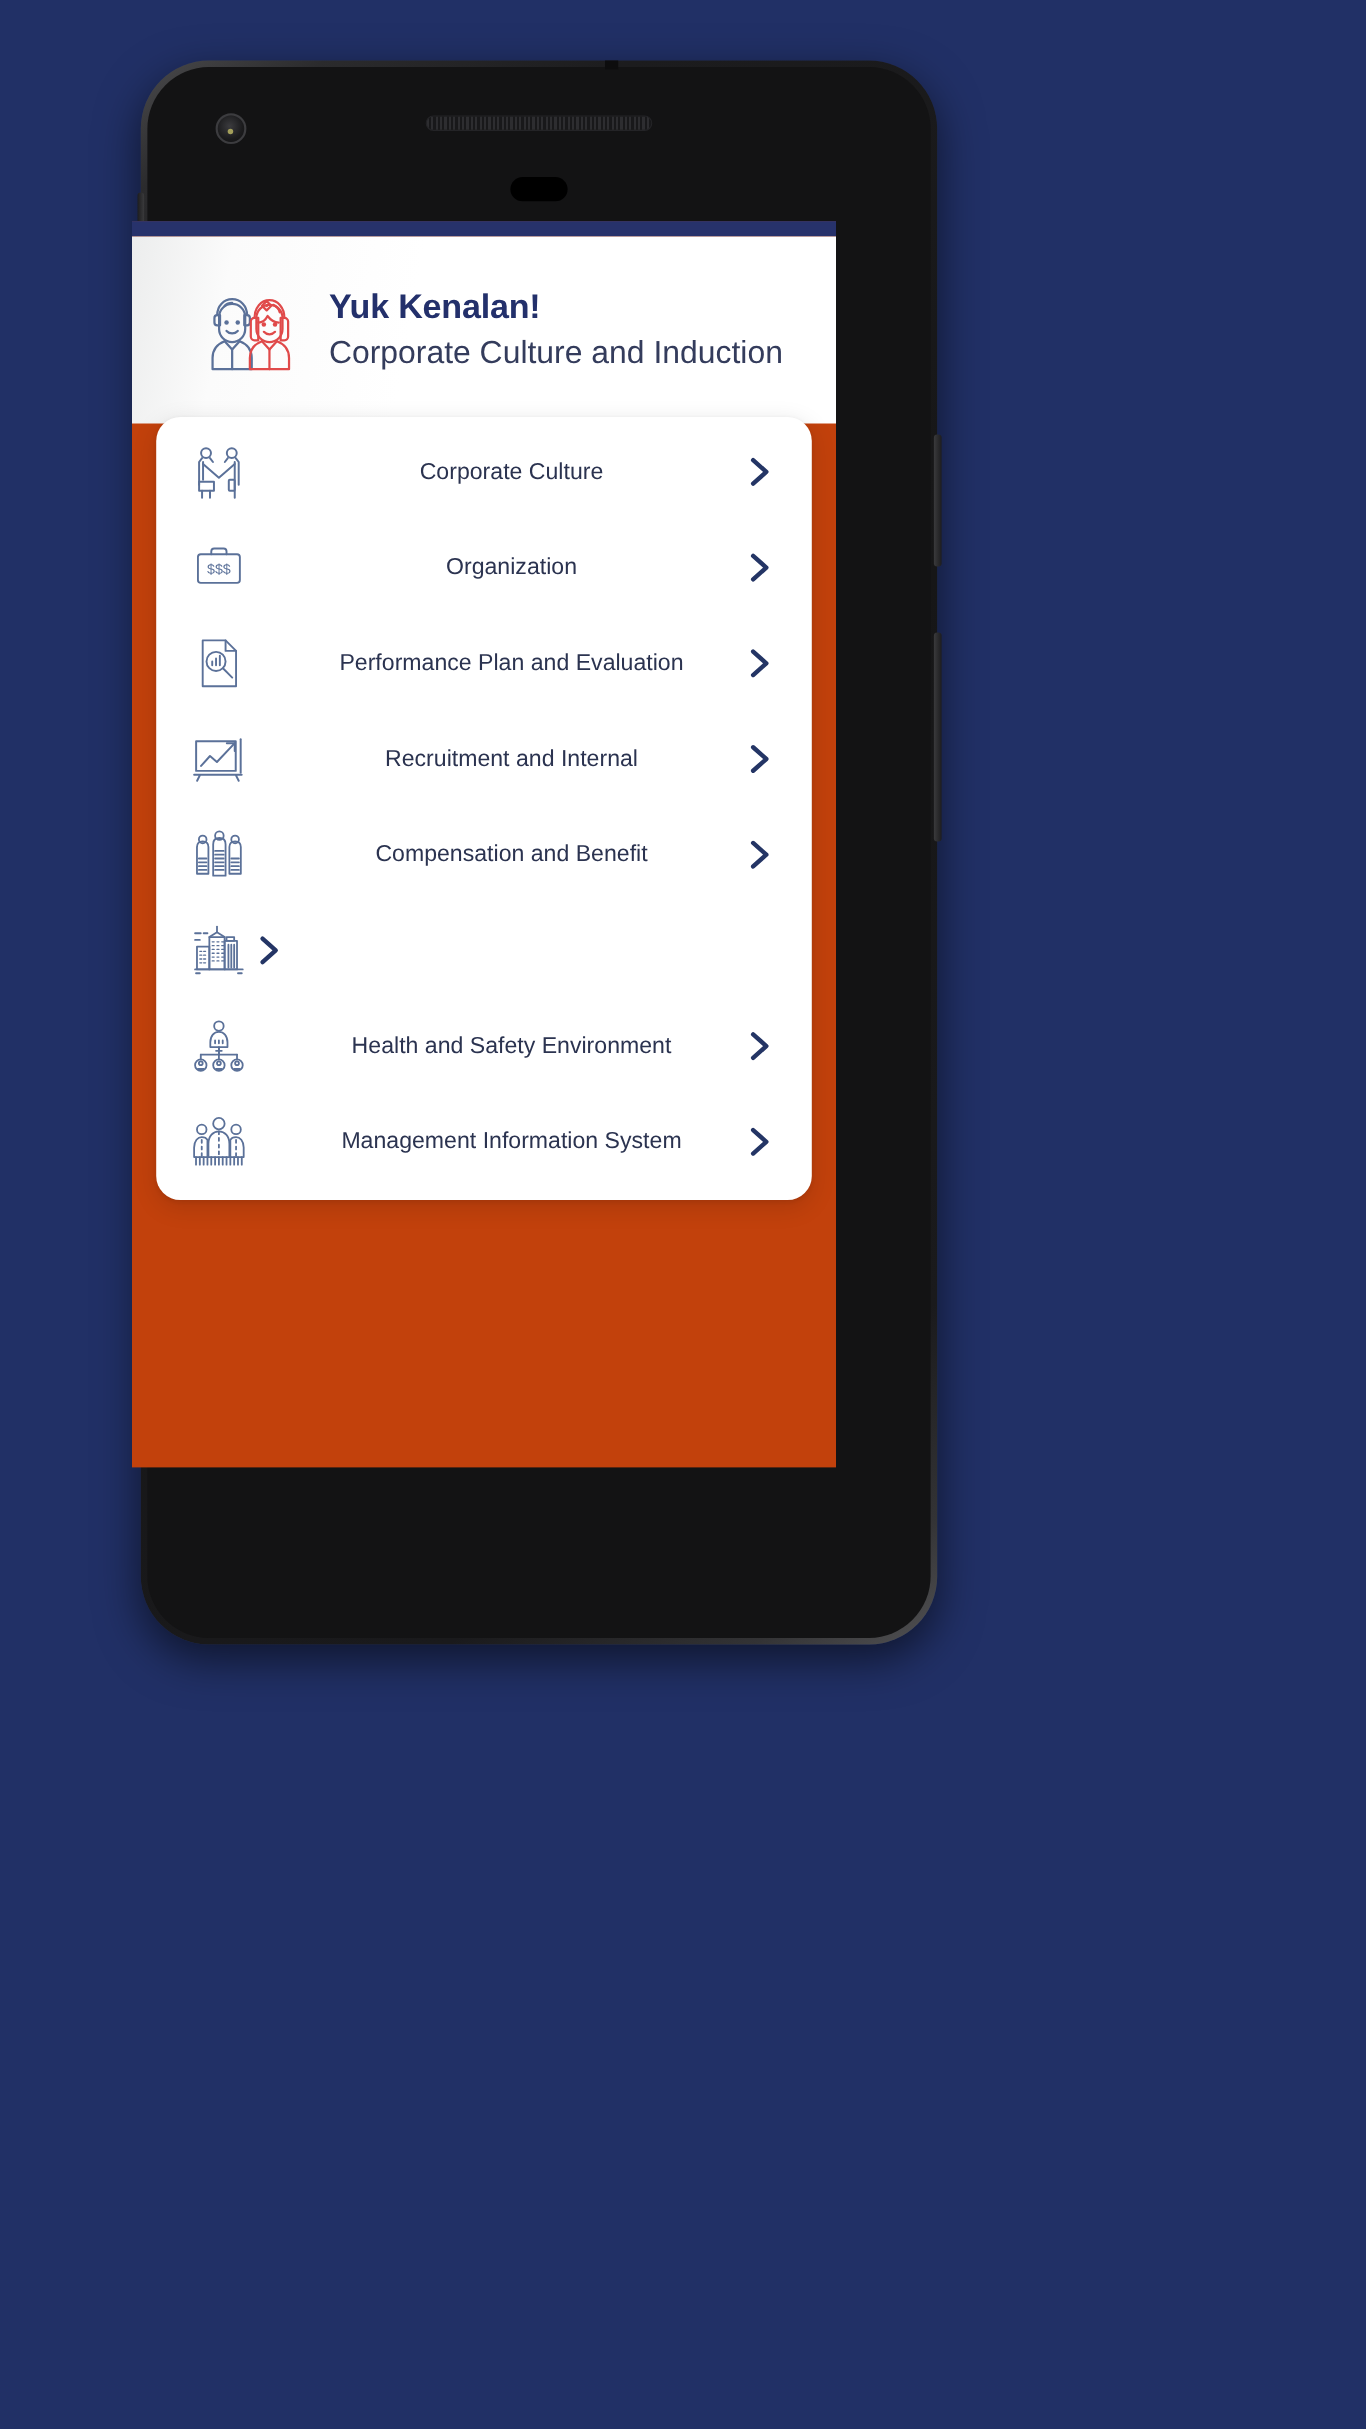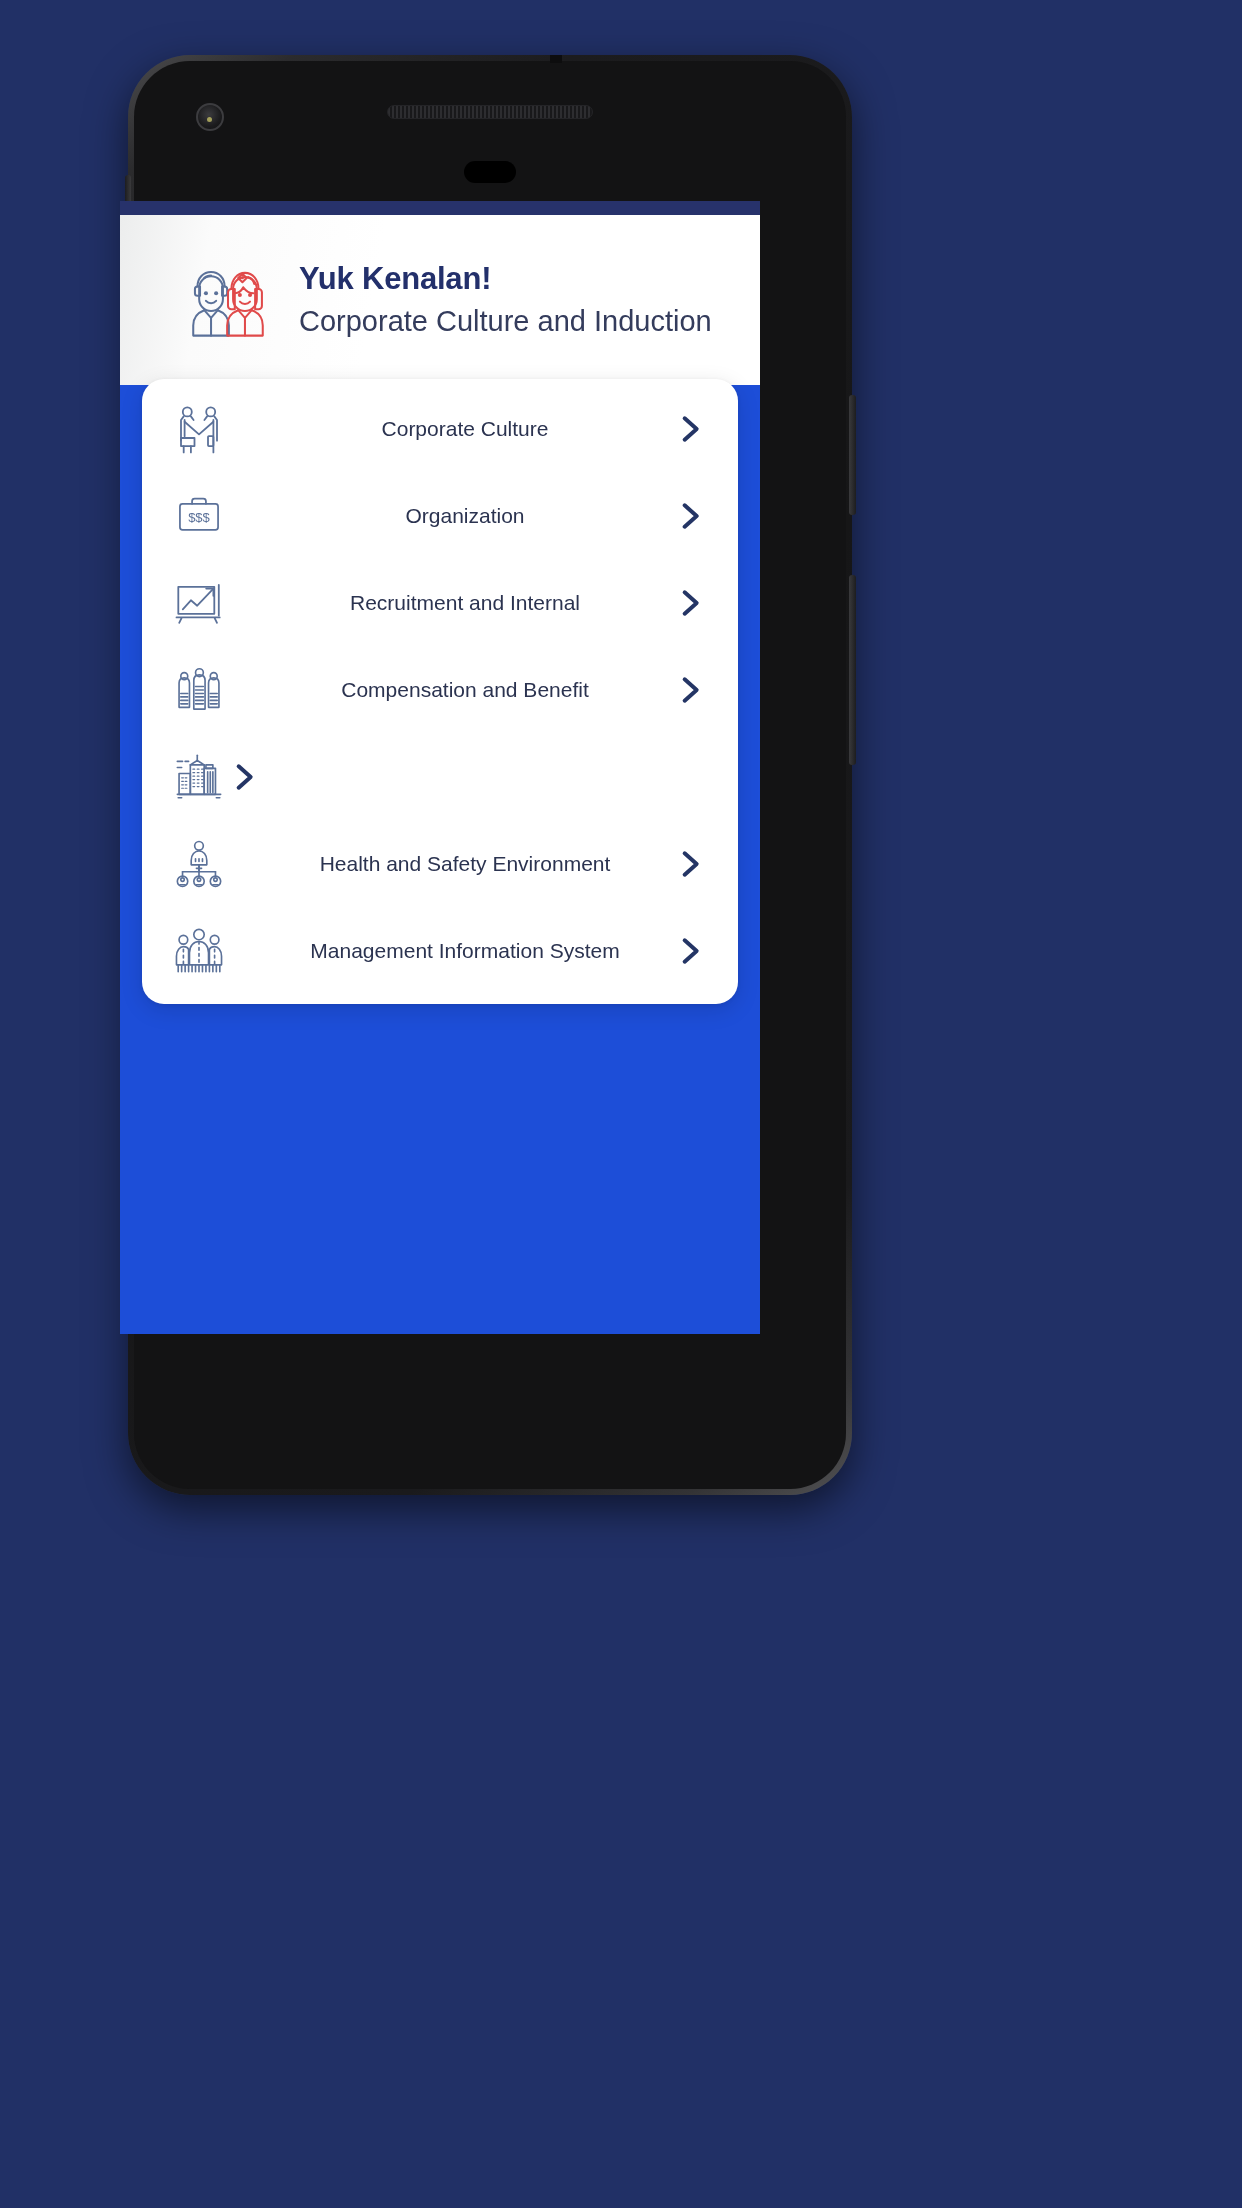--- a/index.html
+++ b/index.html
@@ -112,21 +112,21 @@
     background: #000;
   }
 
   
   #screen {
     position: absolute;
     left: 120px;
     top: 201px;
     width: 640px;
     height: 1133px;
-    background: #1d4ed8;
+    background: #c2410c;
     overflow: hidden;
   }
 
   #status-bar {
     height: 14px;
     background: #27326b;
   }
 
   
   #app-header {
@@ -297,20 +297,37 @@
         </svg>
       </div>
       <div class="menu-label">Organization</div>
       <div class="menu-chevron">
         <svg viewBox="0 0 24 24" width="32" height="32" fill="none" stroke="#243565" stroke-width="3" stroke-linecap="round" stroke-linejoin="round">
             <polyline points="8 4 17 12 8 20"></polyline>
           </svg>
       </div>
     </div>
 
+    <div class="menu-item">
+      <div class="menu-icon">
+        <svg viewBox="0 0 60 60" width="52" height="52" fill="none" stroke="#5b7199" stroke-width="2" stroke-linecap="round" stroke-linejoin="round">
+          <path d="M13 6h24l11 11v37H13z"></path>
+          <path d="M37 6v11h11"></path>
+          <circle cx="27" cy="28" r="10"></circle>
+          <path d="M34.5 35.5L44 45"></path>
+          <path d="M23 32v-4M27 32v-7M31 32v-10"></path>
+        </svg>
+      </div>
+      <div class="menu-label">Performance Plan and Evaluation</div>
+      <div class="menu-chevron">
+        <svg viewBox="0 0 24 24" width="32" height="32" fill="none" stroke="#243565" stroke-width="3" stroke-linecap="round" stroke-linejoin="round">
+            <polyline points="8 4 17 12 8 20"></polyline>
+          </svg>
+      </div>
+    </div>
 
     <div class="menu-item">
       <div class="menu-icon">
         <svg viewBox="0 0 60 60" width="54" height="54" fill="none" stroke="#5b7199" stroke-width="2" stroke-linecap="round" stroke-linejoin="round">
           <rect x="7" y="12" width="40" height="30"></rect>
           <path d="M5 46h48M11 46l-3 6M47 46l3 6"></path>
           <path d="M12 37l9-10 7 6L46 14"></path>
           <path d="M38 14h8v8"></path>
           <path d="M52 10v34"></path>
         </svg>

